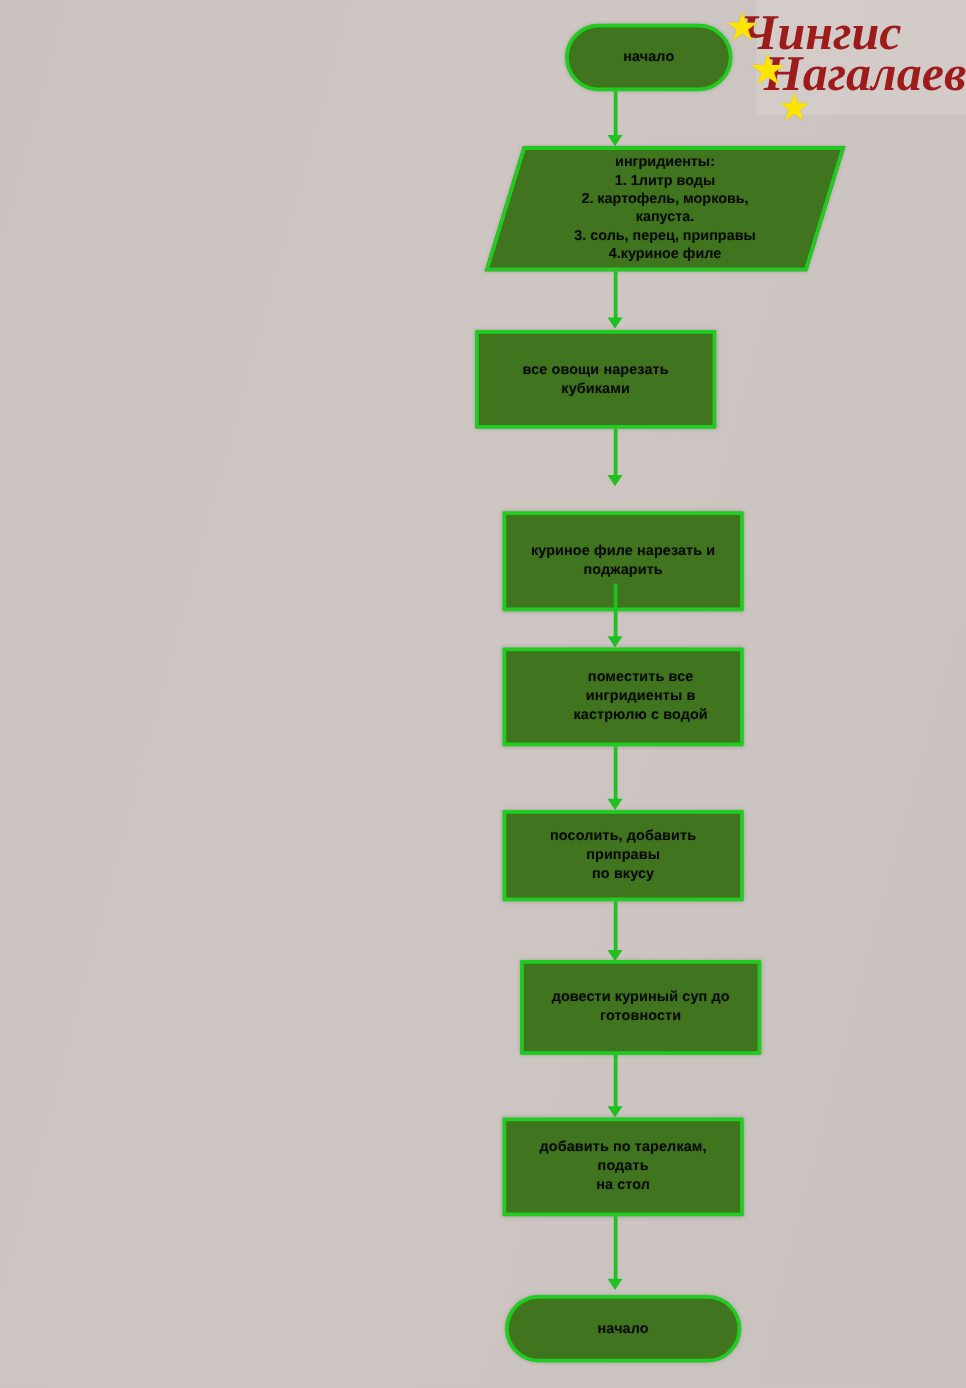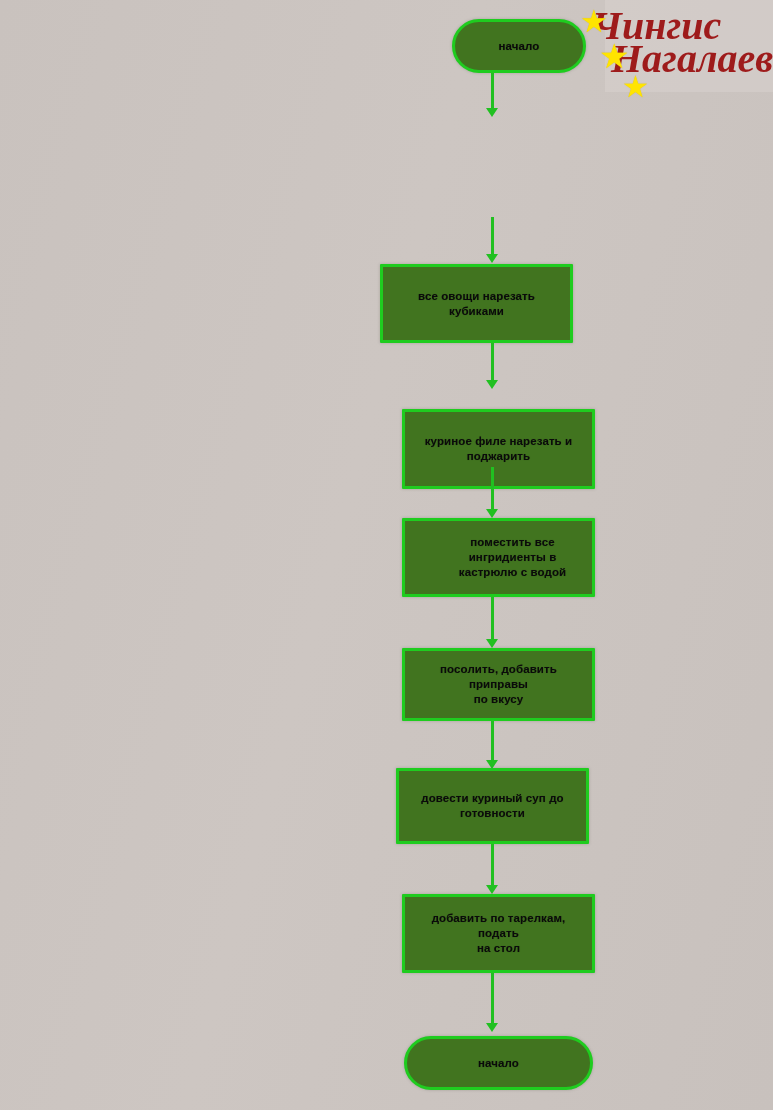--- a/index.html
+++ b/index.html
@@ -140,20 +140,29 @@
 
 <div id="canvas">
 
   <div class="node terminator" style="left:452px; top:19px; width:134px; height:54px;">
     <span class="txt">начало</span>
   </div>
 
   <div class="conn" style="left:491px; top:73px; height:39px;"></div>
   <div class="arrowhead" style="left:486px; top:108px;"></div>
 
+  <div class="io" style="left:403px; top:117px; width:258px; height:100px;">
+    <div class="skew"></div>
+    <span class="txt">ингридиенты:
+1. 1литр воды
+2. картофель, морковь,
+капуста.
+3. соль, перец, приправы
+4.куриное филе</span>
+  </div>
 
   <div class="conn" style="left:491px; top:217px; height:42px;"></div>
   <div class="arrowhead" style="left:486px; top:254px;"></div>
 
   <div class="node process" style="left:380px; top:264px; width:193px; height:79px;">
     <span class="txt">все овощи нарезать кубиками</span>
   </div>
 
   <div class="conn" style="left:491px; top:343px; height:42px;"></div>
   <div class="arrowhead" style="left:486px; top:380px;"></div>
@@ -175,21 +184,21 @@
   <div class="arrowhead" style="left:486px; top:639px;"></div>
 
   <div class="node process" style="left:402px; top:648px; width:193px; height:73px;">
     <span class="txt">посолить, добавить приправы
 по вкусу</span>
   </div>
 
   <div class="conn" style="left:491px; top:721px; height:44px;"></div>
   <div class="arrowhead" style="left:486px; top:760px;"></div>
 
-  <div class="node process" style="left:396px; top:768px; width:193px; height:76px;">
+  <div class="node process" style="left:416px; top:768px; width:193px; height:76px;">
     <span class="txt">довести куриный суп до
 готовности</span>
   </div>
 
   <div class="conn" style="left:491px; top:844px; height:46px;"></div>
   <div class="arrowhead" style="left:486px; top:885px;"></div>
 
   <div class="node process" style="left:402px; top:894px; width:193px; height:79px;">
     <span class="txt">добавить по тарелкам, подать
 на стол</span>

